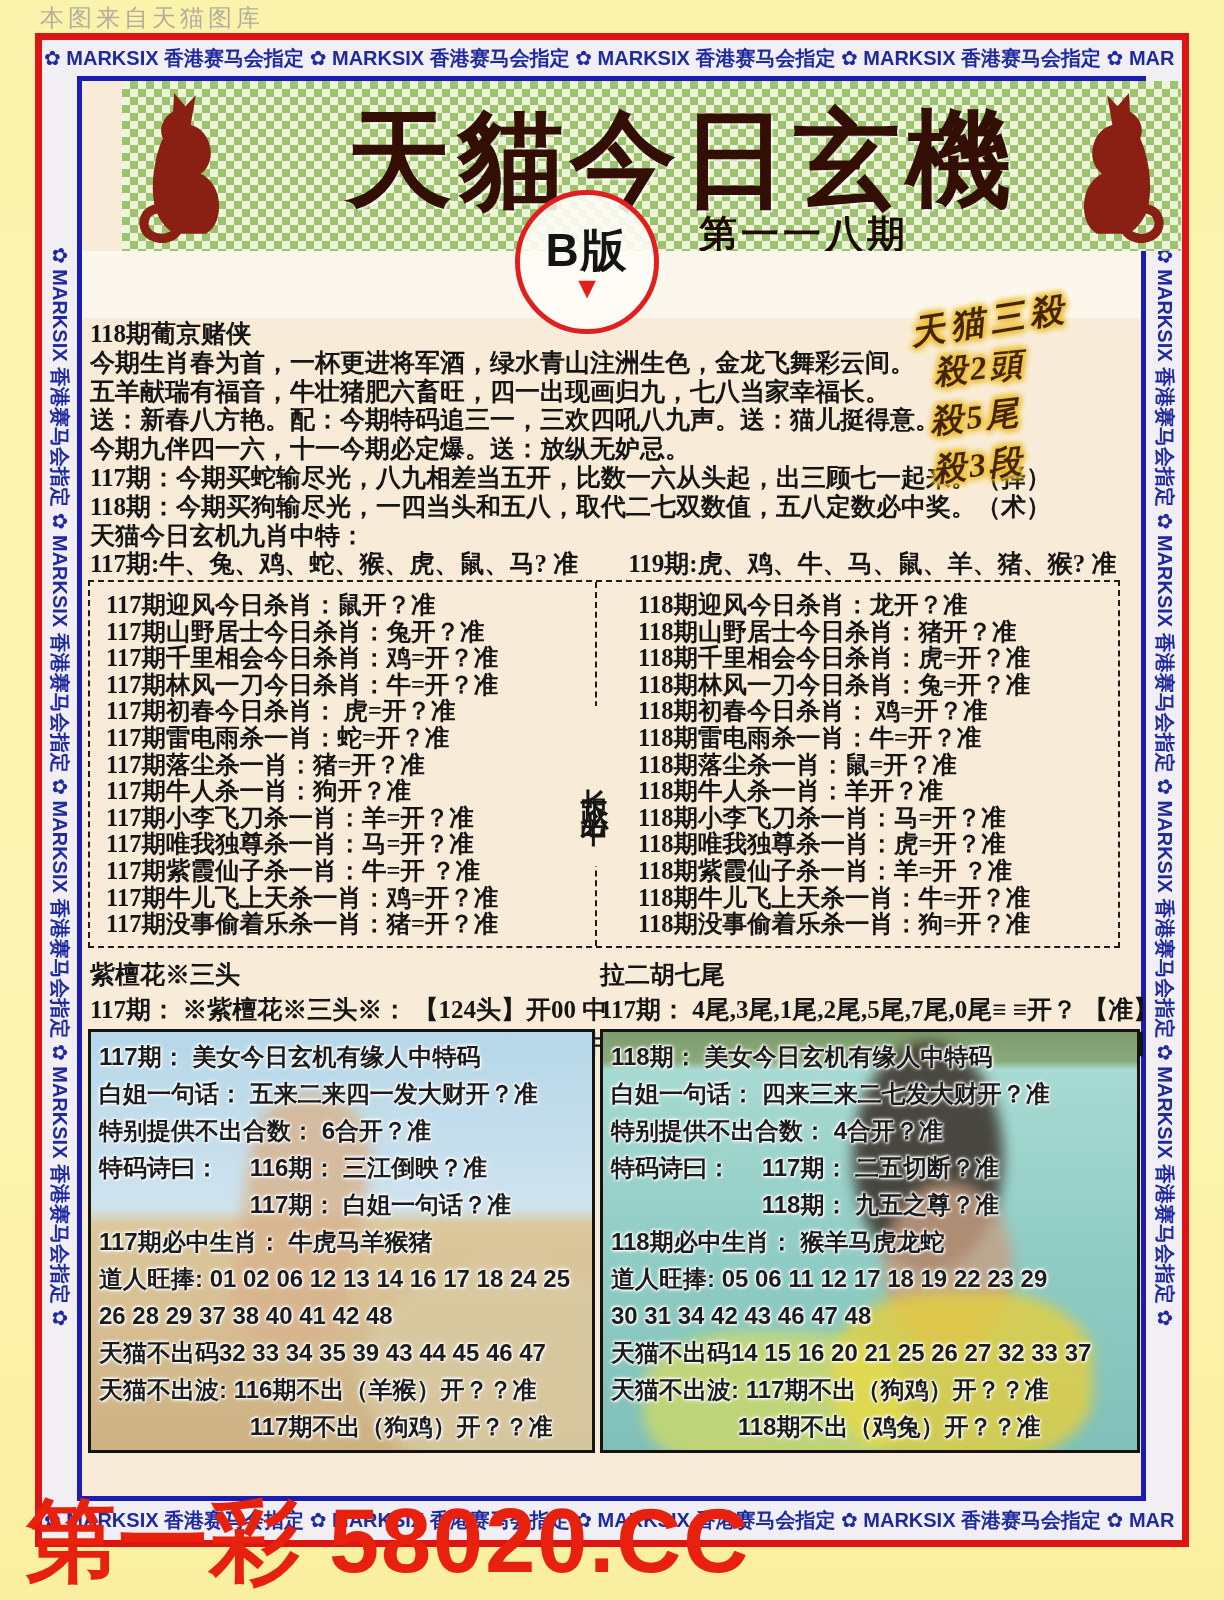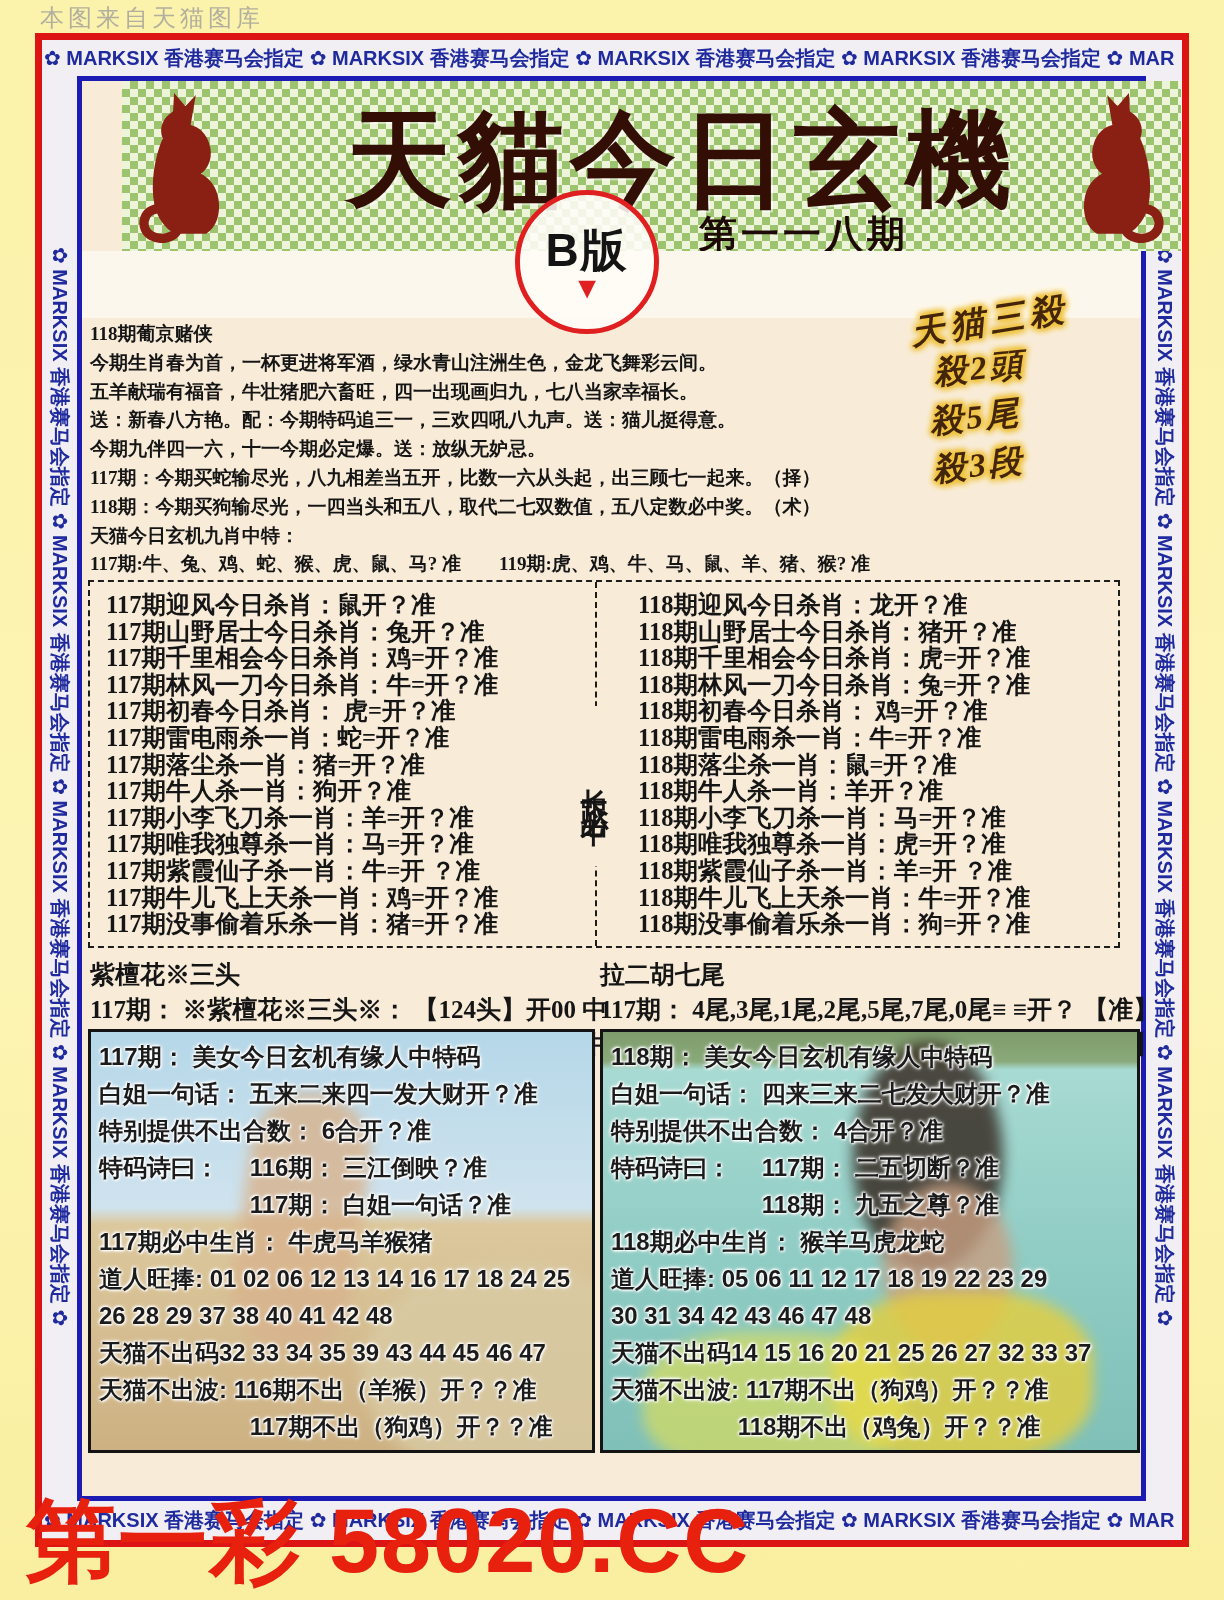--- a/index.html
+++ b/index.html
@@ -49,21 +49,21 @@
   .kill3{left:908px;top:296px;width:185px;height:180px;z-index:4;}
   .kill3-line{position:absolute;font-weight:700;font-style:italic;color:#43260a;white-space:nowrap;
     text-shadow:0 0 4px #f3c43e,0 0 7px #f2c034,2px 2px 6px #eec23c,-2px -2px 6px #eec23c,
                 2px -2px 6px #eec23c,-2px 2px 6px #eec23c;}
   .kill3-title{left:2px;top:2px;font-size:34px;letter-spacing:6px;transform:rotate(-9deg);}
   .k3-i0{left:26px;top:50px;font-size:33px;letter-spacing:3px;transform:rotate(-6deg);}
   .k3-i1{left:22px;top:99px;font-size:33px;letter-spacing:3px;transform:rotate(-6deg);}
   .k3-i2{left:25px;top:147px;font-size:33px;letter-spacing:3px;transform:rotate(-6deg);}
 
   
-  .body-block{left:90px;top:320px;width:1048px;font-size:19px;font-weight:600;color:#151515;}
+  .body-block{left:90px;top:320px;width:1048px;font-size:25px;font-weight:600;color:#151515;}
   .body-block div{line-height:28.8px;white-space:nowrap;}
 
   
   .sx-box{left:88px;top:580px;width:1028px;height:364px;border:2px dashed #1c1c1c;}
   .sx-col{position:absolute;top:10px;font-size:24.5px;font-weight:600;color:#151515;}
   .sx-col div{line-height:26.6px;white-space:nowrap;}
   .sx-left{left:16px;}
   .sx-right{left:548px;}
   .sx-divider{position:absolute;left:505px;top:0;height:100%;border-left:2px dashed #1c1c1c;}
   .sx-middle{left:575px;top:706px;width:38px;background:#f8ecd9;z-index:2;text-align:center;

